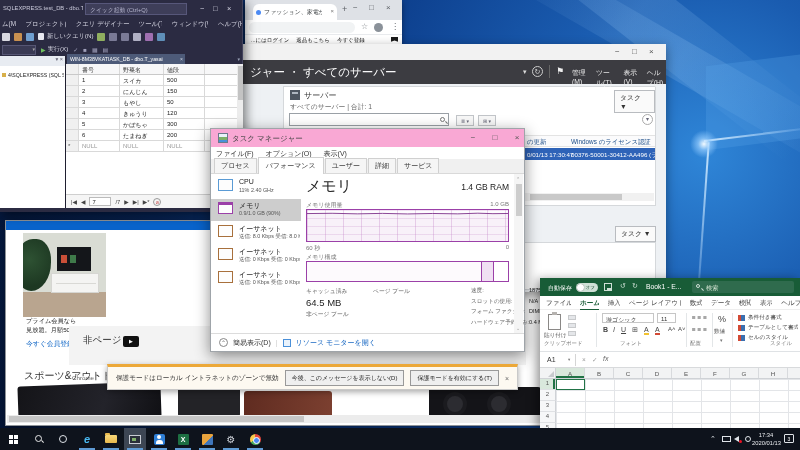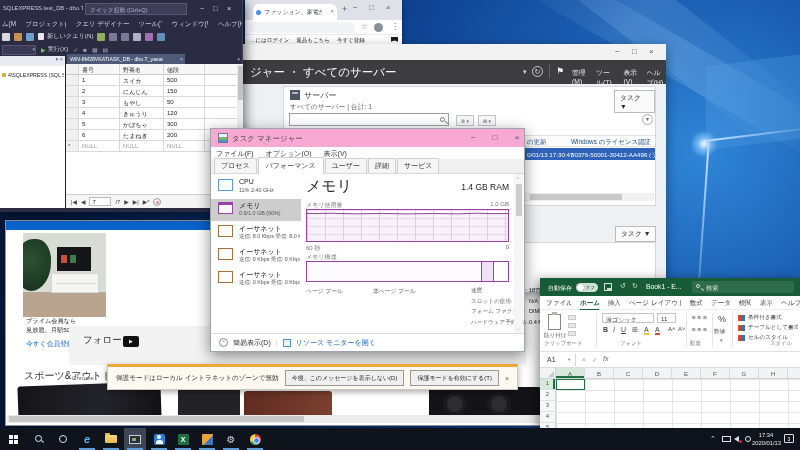--- a/index.html
+++ b/index.html
@@ -330,21 +330,21 @@
       <div id="amz-tv">
           <i></i>
           <b></b>
         </div>
       <div id="amz-cab"></div>
     </div>
     <div class="amz-t1 nw" style="top:96px">プライム会員なら</div>
     <div class="amz-t1 nw" style="top:105px">見放題。月額50</div>
     <div id="amz-register" class="nw">今すぐ会員登録</div>
     <div id="amz-grayband"></div>
-    <div id="amz-follow">フォロー</div>
+    <div id="amz-follow">非ページ</div>
     <div id="amz-yt">▶</div>
     <div id="amz-chromead" class="nw">Chrome</div>
     <div id="amz-sports" class="nw">スポーツ&amp;アウトドア</div>
     <div class="amz-prod" id="prod1"></div>
     <div class="amz-prod" id="prod2"></div>
     <div class="amz-prod" id="prod3"></div>
     <div class="amz-prod" id="prod4">
         <u></u>
         <s></s>
       </div>
@@ -594,20 +594,24 @@
         </div>
         <div id="tm-g1xl">60 秒</div>
         <div id="tm-g1xr">0</div>
         <div id="tm-g2label">メモリ構成</div>
         <div id="tm-graph2">
           <div id="tm-g2seg1"></div>
           <div id="tm-g2seg2"></div>
         </div>
         <div id="tm-stats">
 
+            <div class="tm-stat">
+            <div class="lb nw">キャッシュ済み</div>
+            <div class="vl">64.5 MB</div>
+          </div>
             <div class="tm-stat">
             <div class="lb nw">ページ プール</div>
 
           </div>
             <div class="tm-stat">
             <div class="lb nw">非ページ プール</div>
 
           </div>
           </div>
         <div id="tm-info">

